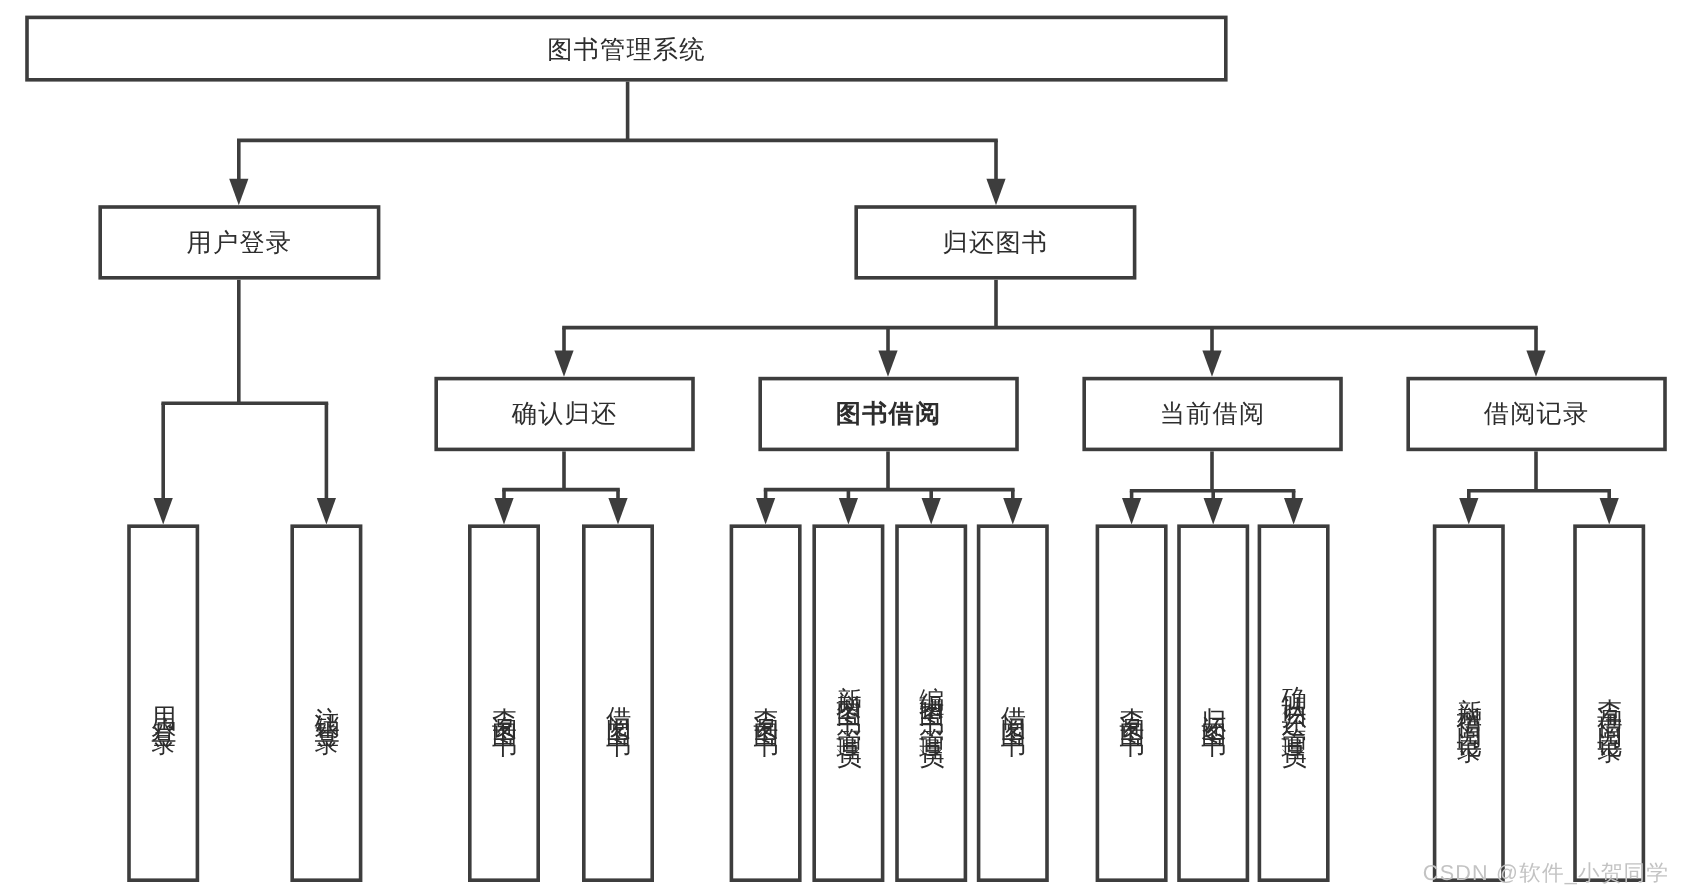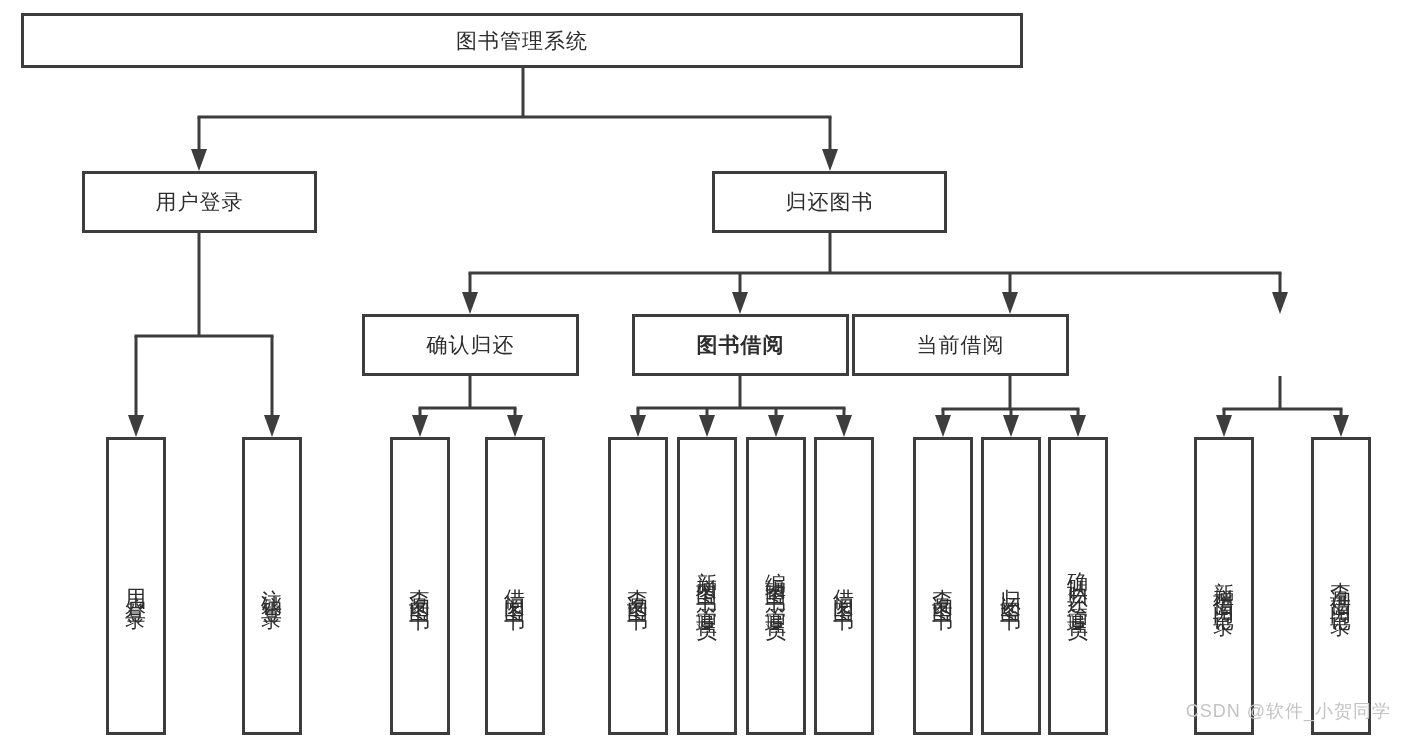--- a/index.html
+++ b/index.html
@@ -51,21 +51,21 @@
     writing-mode: vertical-rl;
     text-orientation: mixed;
     font-size: 21px;
     letter-spacing: 7px;
     color: #2d2d2d;
     line-height: 1;
   }
   .watermark {
     position: absolute;
     right: 14px;
-    bottom: 24px;
+    bottom: 8px;
     font-size: 18px;
     color: #c3c3c3;
     letter-spacing: 1px;
     white-space: nowrap;
     text-align: center;
   }
 </style>
 </head>
 <body style="background: rgb(255, 255, 255);">
 
@@ -126,21 +126,22 @@
       <polygon points="1333,415 1349,415 1341,437" fill="#3d3d3d"></polygon>
     </svg>
 
   <div class="node root" style="left:21px; top:13px; width:1002px; height:55px;">图书管理系统</div>
 
   <div class="node" style="left:82px; top:171px; width:235px; height:62px;">用户登录</div>
   <div class="node" style="left:712px; top:171px; width:235px; height:62px;">归还图书</div>
 
   <div class="node" style="left:362px; top:314px; width:217px; height:62px;">确认归还</div>
   <div class="node" style="left:632px; top:314px; width:217px; height:62px;font-weight:bold;">图书借阅</div>
-  <div class="node" style="left:852px; top:314px; width:217px; height:62px;">当前借阅</div>
+  <div class="node" style="left:902px; top:314px; width:217px; height:62px;">当前借阅</div>
+  <div class="node" style="left:1172px; top:314px; width:217px; height:62px;">借阅记录</div>
 
   <div class="leaf" style="left:106px;">用户登录</div>
   <div class="leaf" style="left:242px;">注销登录</div>
 
   <div class="leaf" style="left:390px;">查询图书</div>
   <div class="leaf" style="left:485px;">借阅图书</div>
 
   <div class="leaf" style="left:608px;">查询图书</div>
   <div class="leaf" style="left:677px;">新增图书（管理员）</div>
   <div class="leaf" style="left:746px;">编辑图书（管理员）</div>

